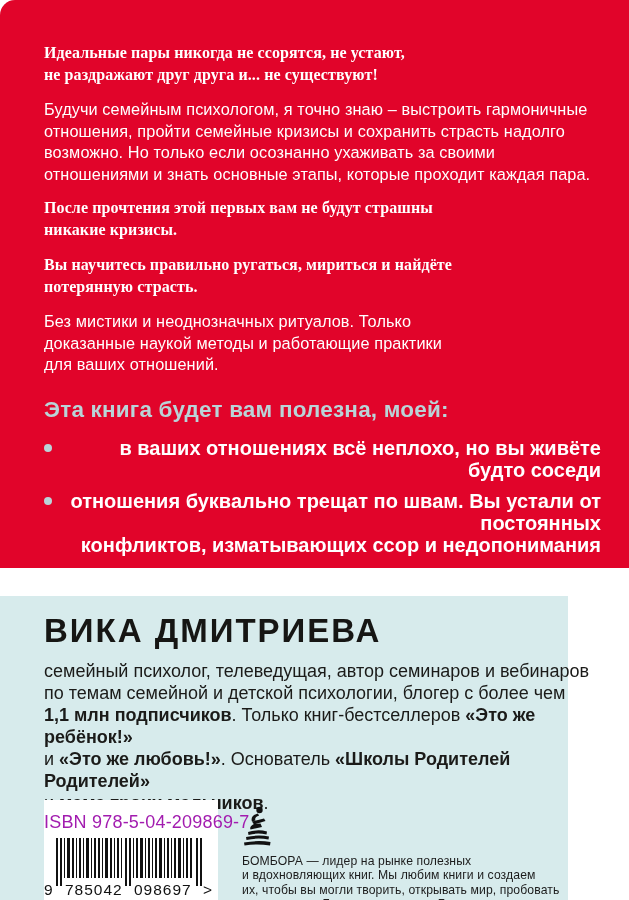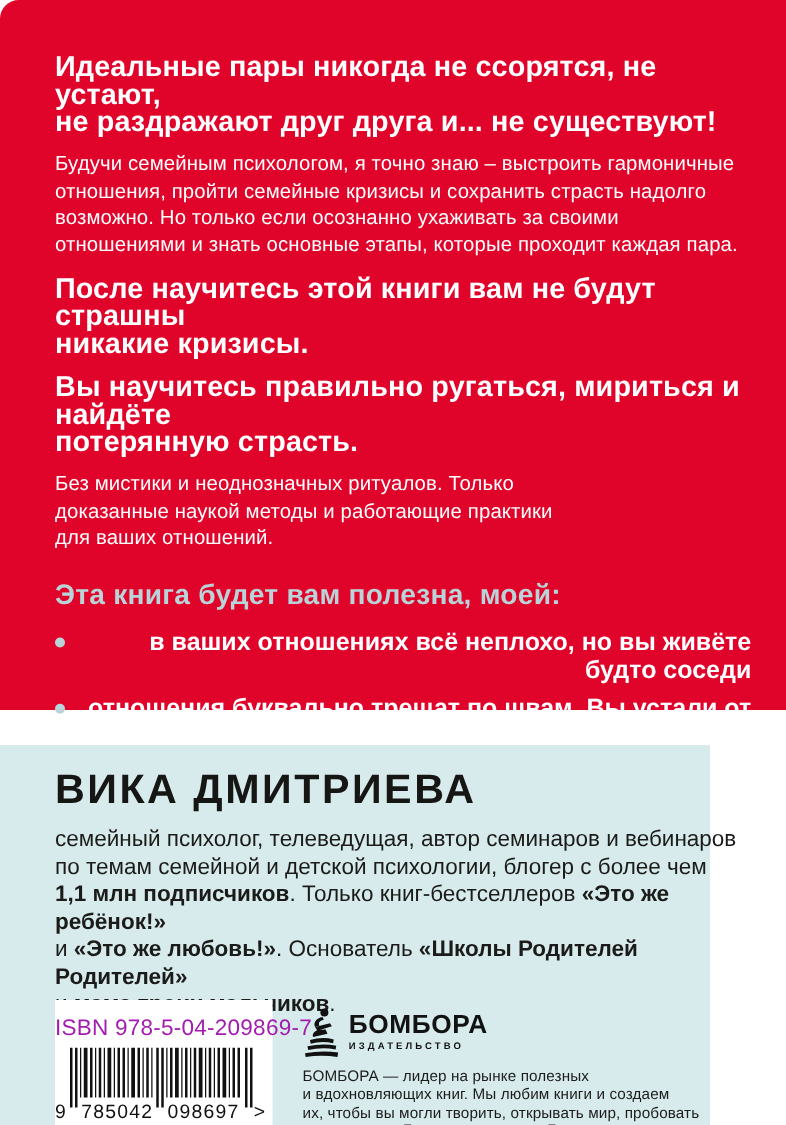--- a/index.html
+++ b/index.html
@@ -18,21 +18,21 @@
     box-sizing:border-box;
     padding:42px 28px 0 44px;
     color:#ffffff;
   }
   .para{
     margin:0 0 12px 0;
     font-size:16.3px;line-height:21.5px;
     white-space:pre-line;
     letter-spacing:0.1px;
   }
-  .para.bold{font-weight:bold;font-size:23px;line-height:22px;margin-bottom:13px;}
+  .para.bold{font-weight:bold;font-size:16px;line-height:22px;margin-bottom:13px;font-family:Liberation Serif, serif;}
   .para.gap-after{margin-bottom:20px;}
   .useful-heading{
     margin:0 0 13px 0;
     font-size:22.5px;line-height:28px;font-weight:bold;
     color:var(--accent);
     letter-spacing:0.2px;
   }
   .bullet{
     display:flex;align-items:flex-start;
     margin:0 0 9px 0;
@@ -115,21 +115,21 @@
 
 <div class="cover">
 
   <section class="red">
     <p class="para bold">Идеальные пары никогда не ссорятся, не устают,
 не раздражают друг друга и... не существуют!</p>
     <p class="para">Будучи семейным психологом, я точно знаю – выстроить гармоничные
 отношения, пройти семейные кризисы и сохранить страсть надолго
 возможно. Но только если осознанно ухаживать за своими
 отношениями и знать основные этапы, которые проходит каждая пара.</p>
-    <p class="para bold">После научитесь этой книги вам не будут страшны
+    <p class="para bold">После прочтения этой первых вам не будут страшны
 никакие кризисы.</p>
     <p class="para bold">Вы научитесь правильно ругаться, мириться и найдёте
 потерянную страсть.</p>
     <p class="para gap-after">Без мистики и неоднозначных ритуалов. Только
 доказанные наукой методы и работающие практики
 для ваших отношений.</p>
 
     <h2 class="useful-heading">Эта книга будет вам полезна, моей:</h2>
 
     <div class="bullet">
@@ -217,24 +217,20 @@
             <circle cx="17.5" cy="4" r="3.2"></circle>
             <path d="M16 7.5 C11 8.5 8.5 12 10 15.5 L13.5 14.5 C12.5 12 14 10.5 17 9.8 Z"></path>
             <path d="M10 15.5 L22 12.5 L23.5 15 L12 18.5 Z"></path>
             <path d="M12 18 C9 19.5 7.5 21.5 8.5 23.5 L20 21 L18.5 17.5 Z"></path>
 
             <path d="M6 26 Q16 23 25 25.5 L24.5 28.5 Q15 26.5 6.5 29 Z"></path>
             <path d="M4 31 Q16 28.5 27 30.5 L26.5 33.5 Q15.5 31.5 4.5 34 Z"></path>
             <path d="M2 36.5 Q16 34 28.5 36 L28 39.5 Q15 37.5 2.5 39.5 Z"></path>
           </g>
         </svg>
-        <div class="pub-names">
-          <div class="pub-name">БОМБОРА</div>
-          <div class="pub-sub">ИЗДАТЕЛЬСТВО</div>
-        </div>
       </div>
       <p class="pub-desc">БОМБОРА — лидер на рынке полезных
 и вдохновляющих книг. Мы любим книги и создаем
 их, чтобы вы могли творить, открывать мир, пробовать
 новое, расти. Быть счастливыми. Быть на волне.</p>
     </div>
 
     <div class="bottom-edge"></div>
   </section>
 </div>

